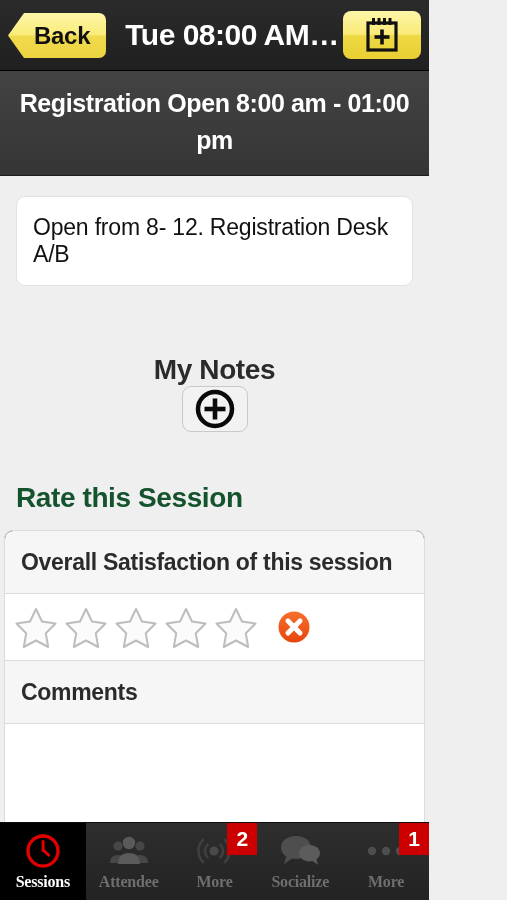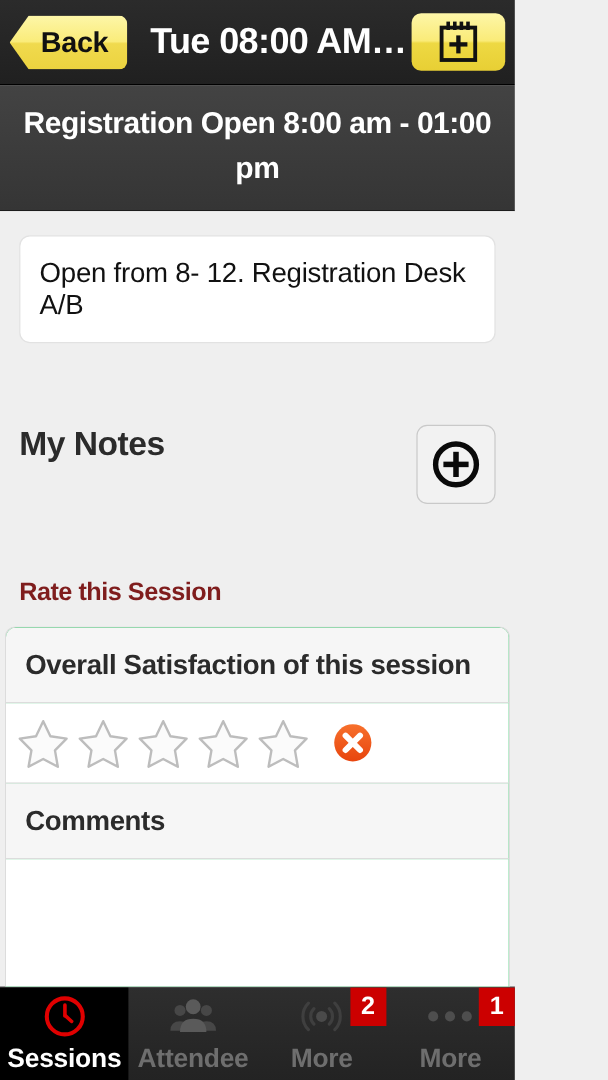--- a/index.html
+++ b/index.html
@@ -108,23 +108,24 @@
     border-radius: 9px;
     padding: 17px 16px;
     font-size: 23px;
     color: #111;
     letter-spacing: -0.2px;
   }
 
   .notes-row {
     margin: 68px 16px 0;
     display: flex;
-    align-items: flex-start;
+    align-items: center;
     justify-content: space-between;
     height: 66px;
+    flex-direction: column;
   }
   .section-title {
     font-size: 28px;
     font-weight: bold;
     color: #2b2b2b;
     letter-spacing: -0.4px;
   }
   .add-btn {
     width: 66px;
     height: 66px;
@@ -133,33 +134,33 @@
     background: #f2f2f2;
     display: flex;
     align-items: center;
     justify-content: center;
     cursor: pointer;
     box-sizing: border-box;
   }
 
   .rate-title {
     margin: 62px 16px 16px;
-    font-size: 21px;
-    font-weight: bold;
-    color: #7f1d1d;
+    font-size: 28px;
+    font-weight: bold;
+    color: #14532d;
     letter-spacing: -0.4px;
   }
 
   .rate-card {
     margin: 0 4px;
     border: 1px solid #dcdcdc;
     border-radius: 9px 9px 0 0;
     border-bottom: none;
     overflow: hidden;
-    background: #22c55e;
+    background: #000000;
   }
   .card-header {
     background: #f6f6f6;
     border-bottom: 1px solid #dcdcdc;
     padding: 18px 16px 17px;
     font-size: 23px;
     font-weight: bold;
     color: #2b2b2b;
     letter-spacing: -0.3px;
   }
@@ -207,25 +208,26 @@
   .tab.active {
     background: #000;
   }
   .tab-ico {
     height: 38px;
     display: flex;
     align-items: center;
     justify-content: center;
   }
   .tab-label {
-    font-size: 22px;
+    font-size: 16px;
     font-weight: bold;
     color: #6e6e6e;
     margin-top: 3px;
     letter-spacing: -0.2px;
+    font-family: Liberation Serif, serif;
   }
   .tab.active .tab-label { color: #fff; }
   .badge {
     position: absolute;
     top: 0;
     right: 0;
     min-width: 30px;
     height: 32px;
     background: #cc0000;
     color: #fff;
@@ -355,20 +357,29 @@
             <path d="M26.4 11.6 a9 9 0 0 1 0 12.8"></path>
             <path d="M9 7 a15.5 15.5 0 0 0 0 22"></path>
             <path d="M31 7 a15.5 15.5 0 0 1 0 22"></path>
           </g>
         </svg>
       </div>
       <div class="tab-label">More</div>
       <div class="badge">2</div>
     </div>
 
+    <div class="tab">
+      <div class="tab-ico">
+        <svg width="44" height="36" viewBox="0 0 44 36">
+          <path d="M18 3 C9 3 3 8 3 14.5 C3 18.2 5 21.4 8.3 23.5 L6 31 L14 25.6 C15.3 25.9 16.6 26 18 26 C27 26 33 21 33 14.5 C33 8 27 3 18 3 Z" fill="#4e4e4e"></path>
+          <path d="M31.5 12 C25.7 12 21 15.6 21 20.2 C21 24.8 25.7 28.4 31.5 28.4 C32.6 28.4 33.7 28.3 34.7 28 L40 32 L38.3 26.3 C40.6 24.8 42 22.7 42 20.2 C42 15.6 37.3 12 31.5 12 Z" fill="#5c5c5c"></path>
+        </svg>
+      </div>
+      <div class="tab-label">Socialize</div>
+    </div>
 
     <div class="tab">
       <div class="tab-ico">
         <svg width="44" height="16" viewBox="0 0 44 16">
           <circle cx="8" cy="8" r="4.2" fill="#4e4e4e"></circle>
           <circle cx="22" cy="8" r="4.2" fill="#4e4e4e"></circle>
           <circle cx="36" cy="8" r="4.2" fill="#4e4e4e"></circle>
         </svg>
       </div>
       <div class="tab-label">More</div>

